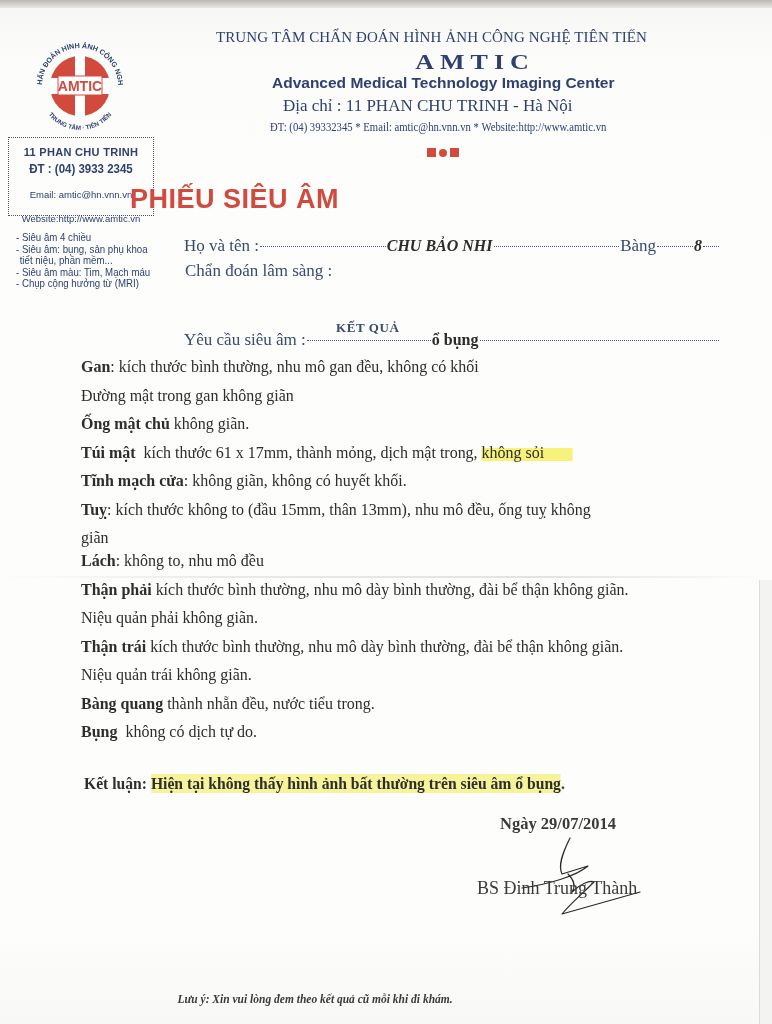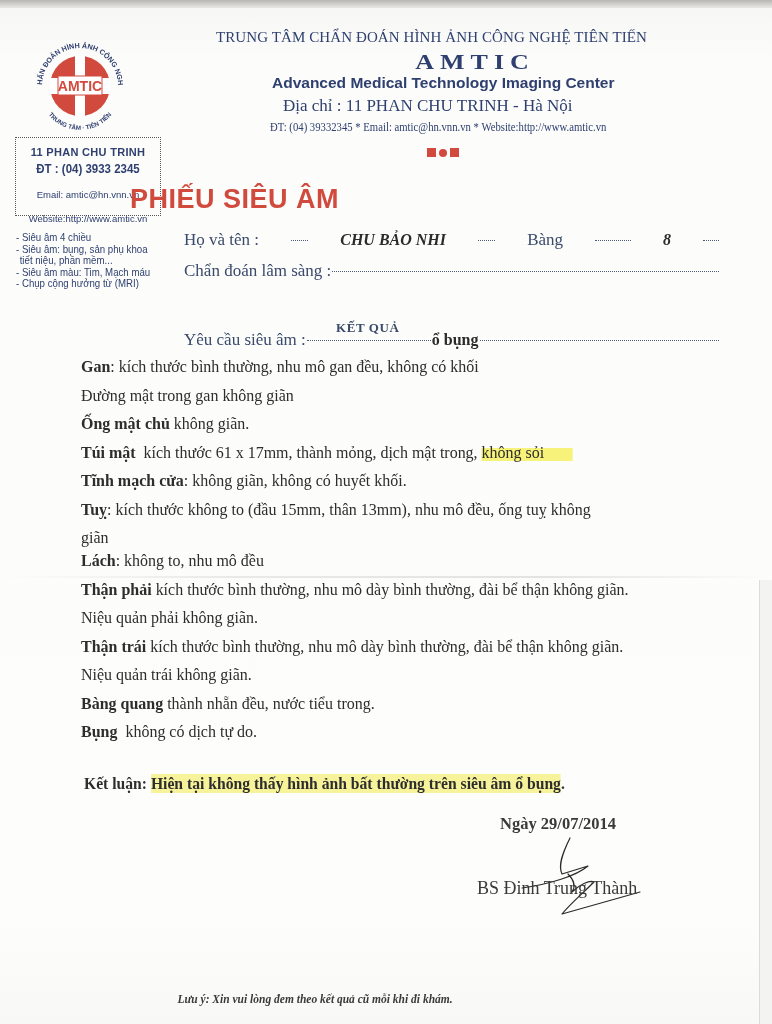--- a/index.html
+++ b/index.html
@@ -13,21 +13,21 @@
     .top-edge { position: absolute; left: 0; top: 0; width: 772px; height: 8px; background: linear-gradient(180deg,#b9b7b2,#e9e8e5); }
     .fold { position: absolute; left: 0; top: 576px; width: 772px; height: 2px; background: linear-gradient(90deg, rgba(0,0,0,0.0), rgba(0,0,0,0.08) 30%, rgba(0,0,0,0.10) 70%, rgba(0,0,0,0.0)); }
     .right-edge { position: absolute; right: 0; top: 580px; width: 12px; height: 444px; border-left: 1px solid #dcdcd8; background: #f3f3f1; }
 
     
     .logo { position: absolute; left: 28px; top: 34px; width: 104px; height: 104px; }
     .logo svg { width: 104px; height: 104px; }
 
     
     .contact-box {
-      position: absolute; left: 15px; top: 137px; width: 146px; height: 79px;
+      position: absolute; left: 8px; top: 137px; width: 146px; height: 79px;
       border: 1px dotted #555; box-sizing: border-box; text-align: center;
       font-family: "Liberation Sans", sans-serif; color: #2f4070;
     }
     .contact-box .addr { font-weight: bold; font-size: 11px; margin-top: 8px; letter-spacing: 0.3px; }
     .contact-box .phone { font-weight: bold; font-size: 13.5px; margin-top: 3px; font-family: "Liberation Sans", sans-serif; transform: scaleX(0.85); }
     .contact-box .small { font-size: 9.5px; margin-top: 13px; line-height: 11px; }
 
     .services { position: absolute; left: 16px; top: 232px; font-family: "Liberation Sans", sans-serif; font-size: 10.5px; color: #2f4070; line-height: 11.5px; }
     .services div { white-space: nowrap; transform-origin: left; transform: scaleX(0.92); }
 
@@ -44,22 +44,22 @@
     .dots .ci { width: 8px; height: 8px; border-radius: 50%; }
 
     .title { position: absolute; left: 0; width: 772px; top: 170px; padding-left: 130px; box-sizing: border-box; font-family: "Liberation Sans", sans-serif; font-weight: bold; font-size: 27px; color: #d04a3e; letter-spacing: 0.5px; margin-top: 14px; }
 
     
     .field { position: absolute; left: 184px; width: 536px; font-size: 17px; color: #3a4a6a; white-space: nowrap; display: flex; align-items: baseline; }
     .field .lbl { flex: none; }
     .field .dotfill { flex: 1; border-bottom: 1.5px dotted #4a5a7a; height: 0; margin: 0 1px; transform: translateY(-4px); }
     .field .val { flex: none; color: #2c2c2c; font-weight: bold; font-style: italic; font-size: 16px; }
     .field .val.plain { font-style: normal; font-size: 16px; }
-    .f1 { top: 230px; gap: 31px; }
-    .f2 { top: 261px; }
+    .f1 { top: 236px; }
+    .f2 { top: 261px; flex-direction: column; }
     .f3 { top: 286px; margin-top: 44px; }
 
     .ket-qua { position: absolute; left: 336px; top: 320px; font-size: 13px; font-weight: bold; color: #3a4a6a; letter-spacing: 0.6px; }
 
     
     .results { position: absolute; left: 81px; top: 357px; width: 660px; font-size: 17px; color: #2d2d2d; }
     .results .line { height: 28.5px; white-space: nowrap; transform-origin: left; transform: scaleX(0.94); }
     .results b { font-weight: bold; }
     .hl { background: linear-gradient(180deg, rgba(255,255,255,0) 25%, #f6f27a 25%, #f6f27a 95%, rgba(255,255,255,0) 95%); padding-right: 30px; }
 

